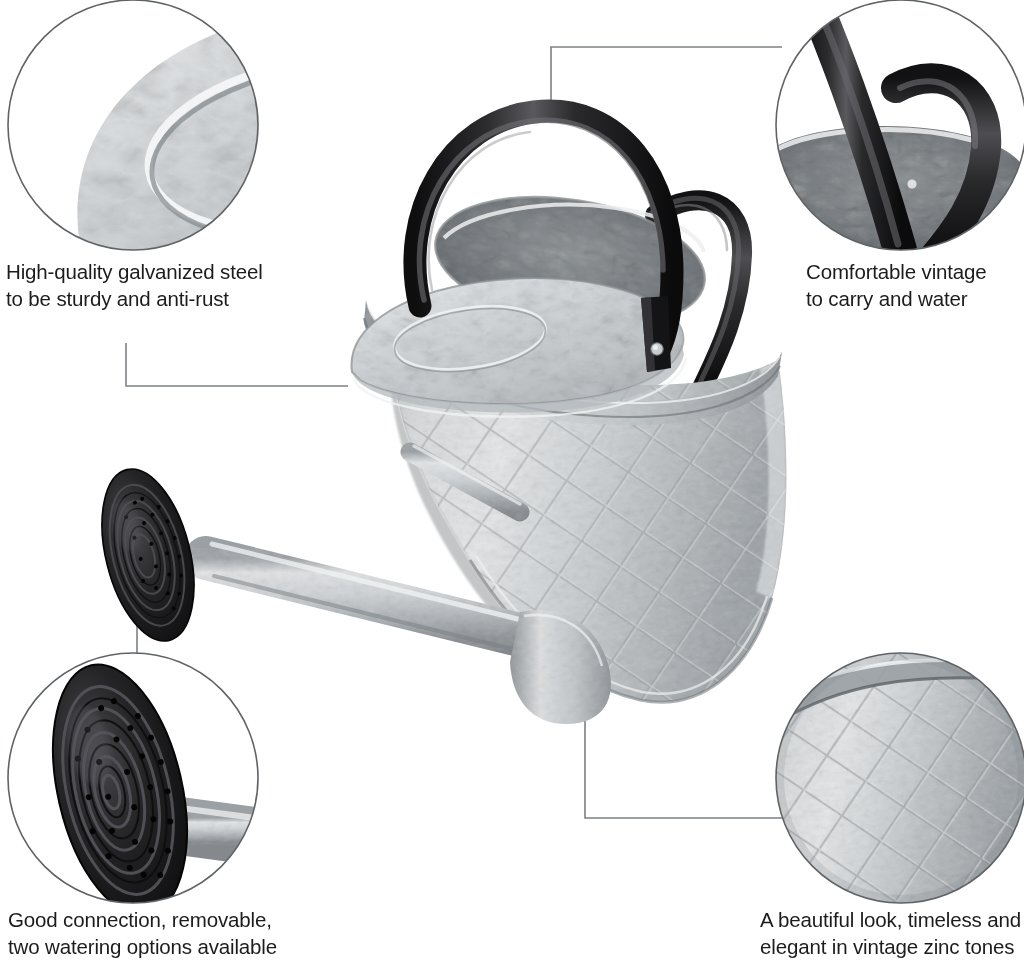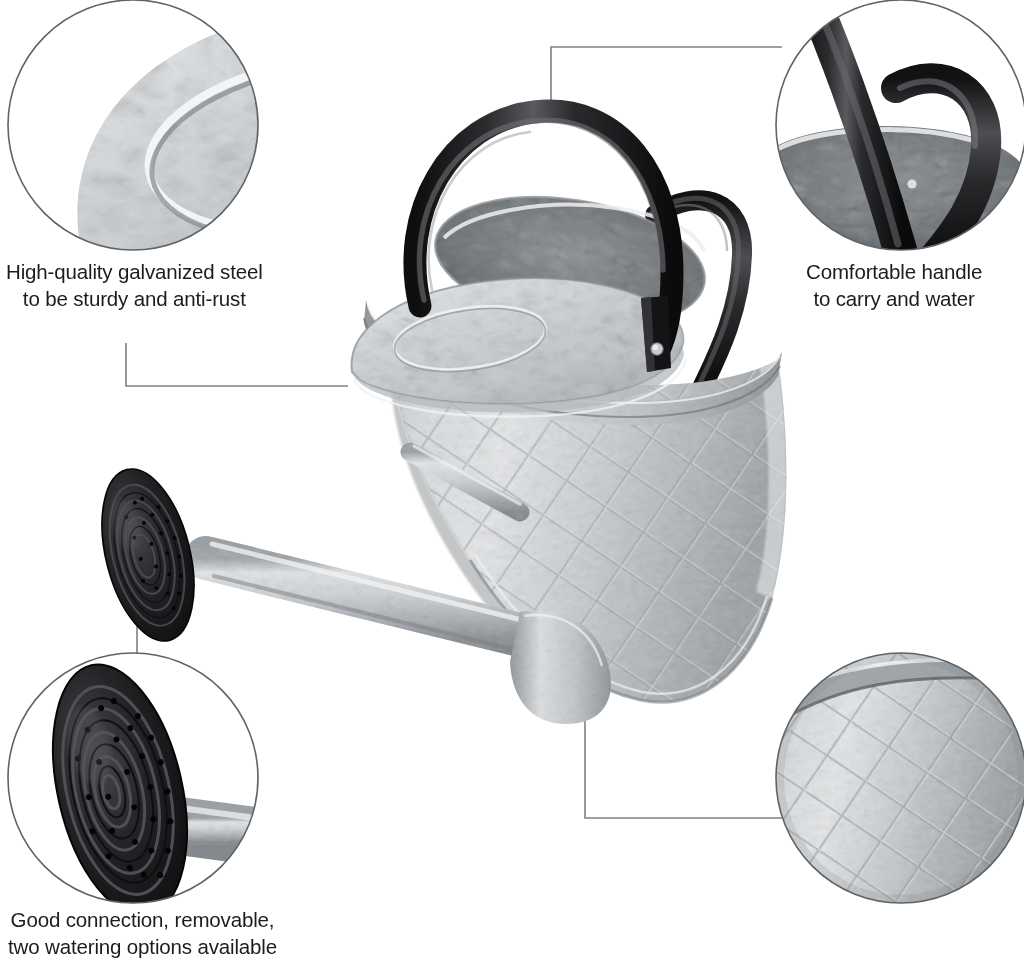--- a/index.html
+++ b/index.html
@@ -4,21 +4,21 @@
 <title>Watering Can Product Infographic</title>
 <style>
   html,body{margin:0;padding:0;}
   body{
     width:1024px;height:960px;
     background:#ffffff;
     font-family:"Liberation Sans","DejaVu Sans",sans-serif;
     overflow:hidden;
     position:relative;
   }
-  #stage{position:absolute;inset:0;width:1024px;height:960px;text-align:center;}
+  #stage{position:absolute;inset:0;width:1024px;height:960px;}
   #stage > svg{position:absolute;top:0;left:0;}
 
   .caption{
     position:absolute;
     color:#1c1c1c;
     font-size:20.5px;
     line-height:27px;
     letter-spacing:-0.15px;
     white-space:pre-line;
     font-family:"Liberation Sans","DejaVu Sans",sans-serif;
@@ -464,20 +464,22 @@
       <circle cx="901" cy="778" r="125" fill="none" stroke="#7b8084" stroke-width="16" opacity="0.18"></circle>
     </g>
     <circle cx="901" cy="778" r="125" fill="none" stroke="#5f6366" stroke-width="1.6"></circle>
   </g>
 
 </svg>
 
 <div class="caption" id="cap-tl">High-quality galvanized steel
 to be sturdy and anti-rust</div>
 
-<div class="caption" id="cap-tr">Comfortable handle
+<div class="caption" id="cap-tr">Comfortable vintage
 to carry and water</div>
 
 <div class="caption" id="cap-bl">Good connection, removable,
 two watering options available</div>
 
+<div class="caption" id="cap-br">A beautiful look, timeless and
+elegant in vintage zinc tones</div>
 
 </div>
 
 </body></html>

